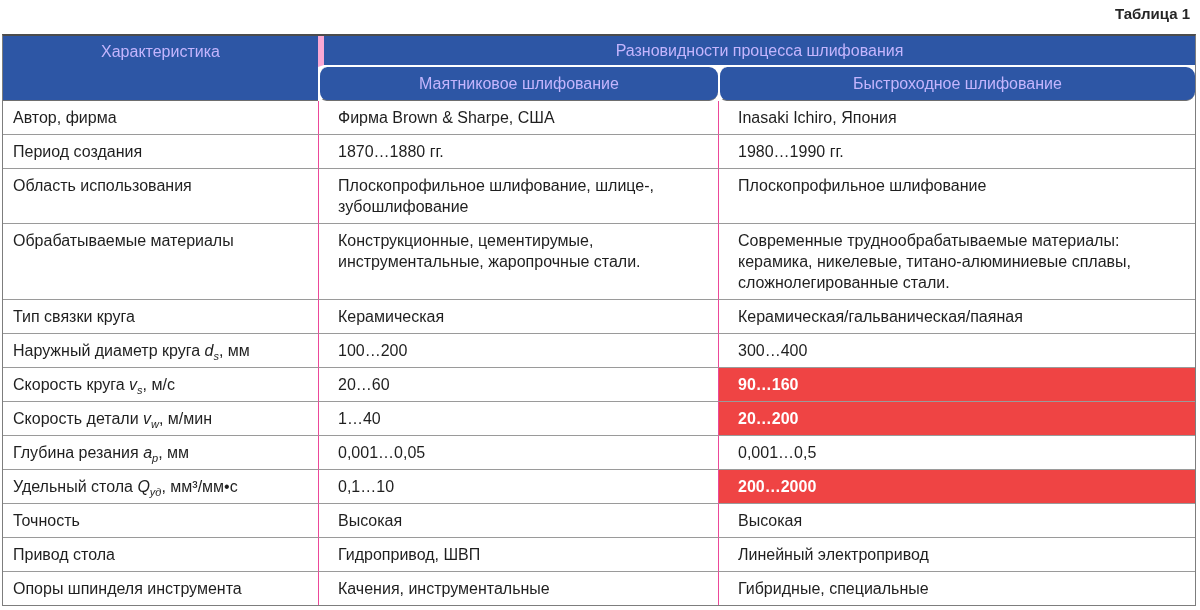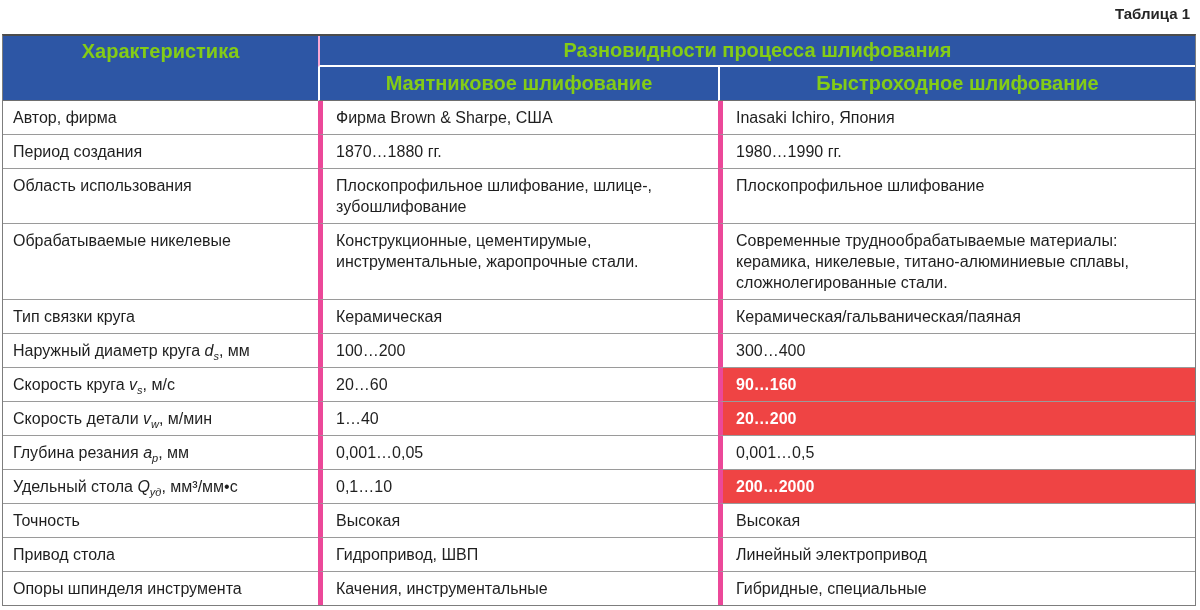--- a/index.html
+++ b/index.html
@@ -30,52 +30,53 @@
     border-collapse: separate;
     border-spacing: 0;
     table-layout: fixed;
     width: 100%;
   }
   col.col1 { width: 315px; }
   col.col2 { width: 400px; }
   th, td { box-sizing: border-box; vertical-align: top; }
   th {
     background: #2d56a5;
-    color: #84cc16;
-    font-weight: bold;
-    font-size: 20px;
+    color: #c4b5fd;
+    font-weight: normal;
+    font-size: 16px;
     line-height: 21px;
     text-align: center;
   }
   th.group-head {
     padding: 4px 8px;
     border-bottom: 2px solid #ffffff;
-    border-left: 2px solid #f9a8d4;
+    border-left: 6px solid #f9a8d4;
   }
   th.char-head {
     padding: 5px 8px 4px 8px;
     vertical-align: top;
     border-bottom: 1px solid #6e6e6e;
   }
   th.sub-head {
     padding: 6px 5px;
     border-bottom: 1px solid #6e6e6e;
+    border-radius: 9px;
   }
   th.sub-head.divided { border-left: 2px solid #ffffff; }
   td {
     background: #ffffff;
     color: #1f1f1f;
     font-size: 16px;
     line-height: 21px;
     padding: 6px 14px 6px 12px;
     border-bottom: 1px solid #9a9a9a;
     text-align: left;
   }
   td.c1 { padding-left: 10px; margin-top: 13px; }
-  td.c2, td.c3 { border-left: 5px solid #ec4899; padding-left: 13px; }
+  td.c2, td.c3 { border-left: 1px solid #ec4899; padding-left: 19px; }
   tr:last-child td { border-bottom: none; }
   td.hl {
     background: #ef4444;
     color: #ffffff;
     font-weight: bold;
   }
   i.sym { font-style: italic; }
   sub.ss {
     font-size: 11px;
     font-style: italic;
@@ -119,21 +120,21 @@
         <td class="c1"><span>Период создания</span><i class="sym"></i><sub class="ss"></sub><span></span></td>
         <td class="c2">1870…1880 гг.</td>
         <td class="c3">1980…1990 гг.</td>
       </tr>
       <tr>
         <td class="c1"><span>Область использования</span><i class="sym"></i><sub class="ss"></sub><span></span></td>
         <td class="c2">Плоскопрофильное шлифование, шлице-, зубошлифование</td>
         <td class="c3">Плоскопрофильное шлифование</td>
       </tr>
       <tr>
-        <td class="c1"><span>Обрабатываемые никелевые</span><i class="sym"></i><sub class="ss"></sub><span></span></td>
+        <td class="c1"><span>Обрабатываемые материалы</span><i class="sym"></i><sub class="ss"></sub><span></span></td>
         <td class="c2">Конструкционные, цементирумые, инструментальные, жаропрочные стали.</td>
         <td class="c3">Современные труднообрабатываемые материалы: керамика, никелевые, титано-алюминиевые сплавы, сложнолегированные стали.</td>
       </tr>
       <tr>
         <td class="c1"><span>Тип связки круга</span><i class="sym"></i><sub class="ss"></sub><span></span></td>
         <td class="c2">Керамическая</td>
         <td class="c3">Керамическая/гальваническая/паяная</td>
       </tr>
       <tr>
         <td class="c1"><span>Наружный диаметр круга </span><i class="sym">d</i><sub class="ss">s</sub><span>, мм</span></td>

